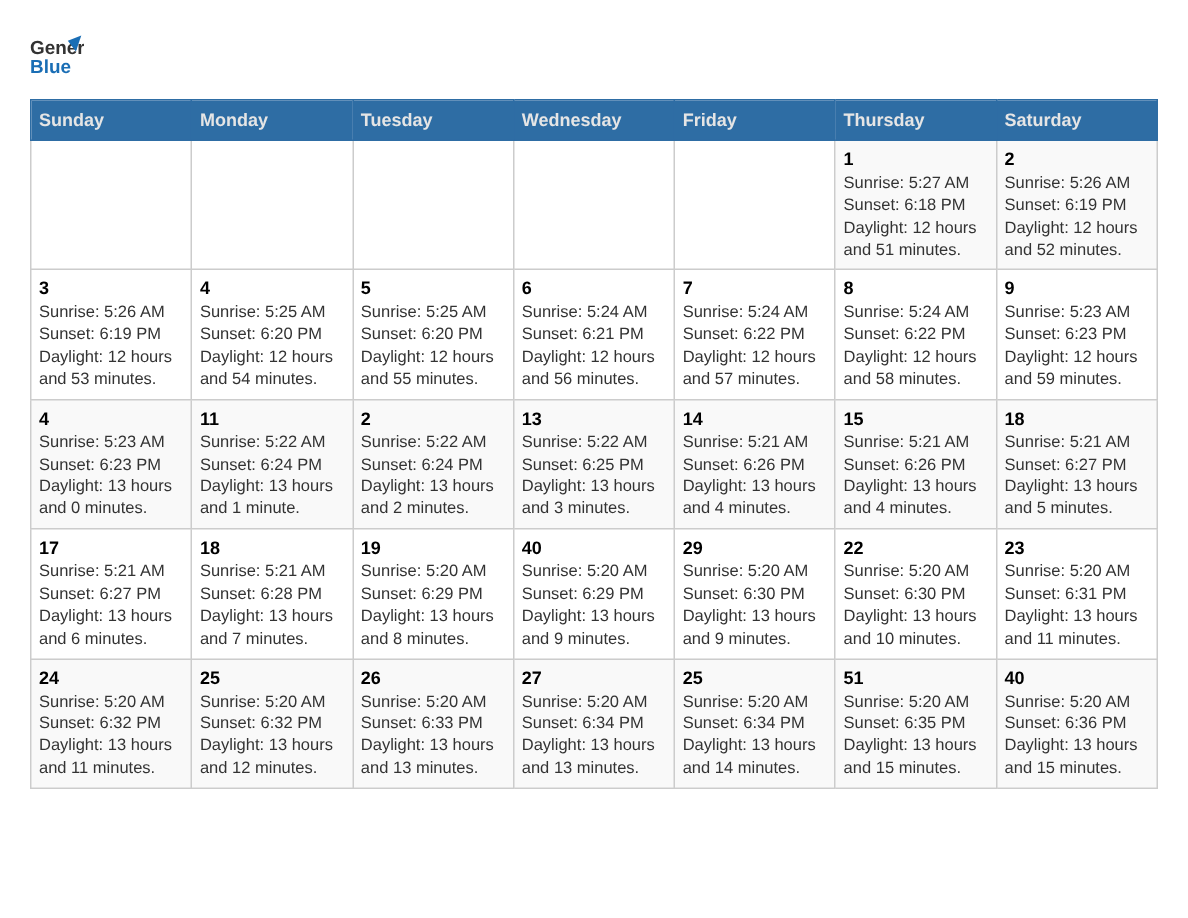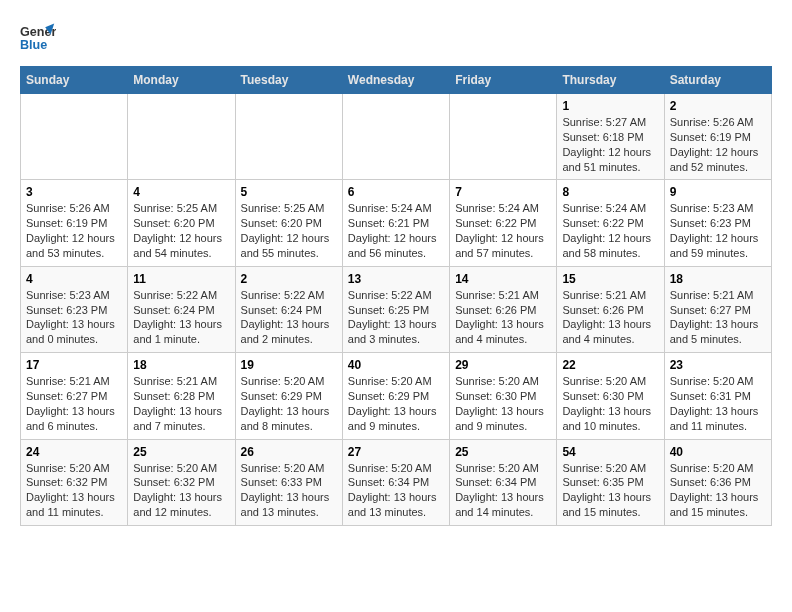--- a/index.html
+++ b/index.html
@@ -282,21 +282,21 @@
 Sunset: 6:34 PM
 Daylight: 13 hours and 13 minutes.</div>
         </td>
         <td>
           <div class="day-num">25</div>
           <div class="day-detail" style="white-space: pre-line;">Sunrise: 5:20 AM
 Sunset: 6:34 PM
 Daylight: 13 hours and 14 minutes.</div>
         </td>
         <td>
-          <div class="day-num">54</div>
+          <div class="day-num">51</div>
           <div class="day-detail" style="white-space: pre-line;">Sunrise: 5:20 AM
 Sunset: 6:35 PM
 Daylight: 13 hours and 15 minutes.</div>
         </td>
         <td>
           <div class="day-num">40</div>
           <div class="day-detail" style="white-space: pre-line;">Sunrise: 5:20 AM
 Sunset: 6:36 PM
 Daylight: 13 hours and 15 minutes.</div>
         </td>

